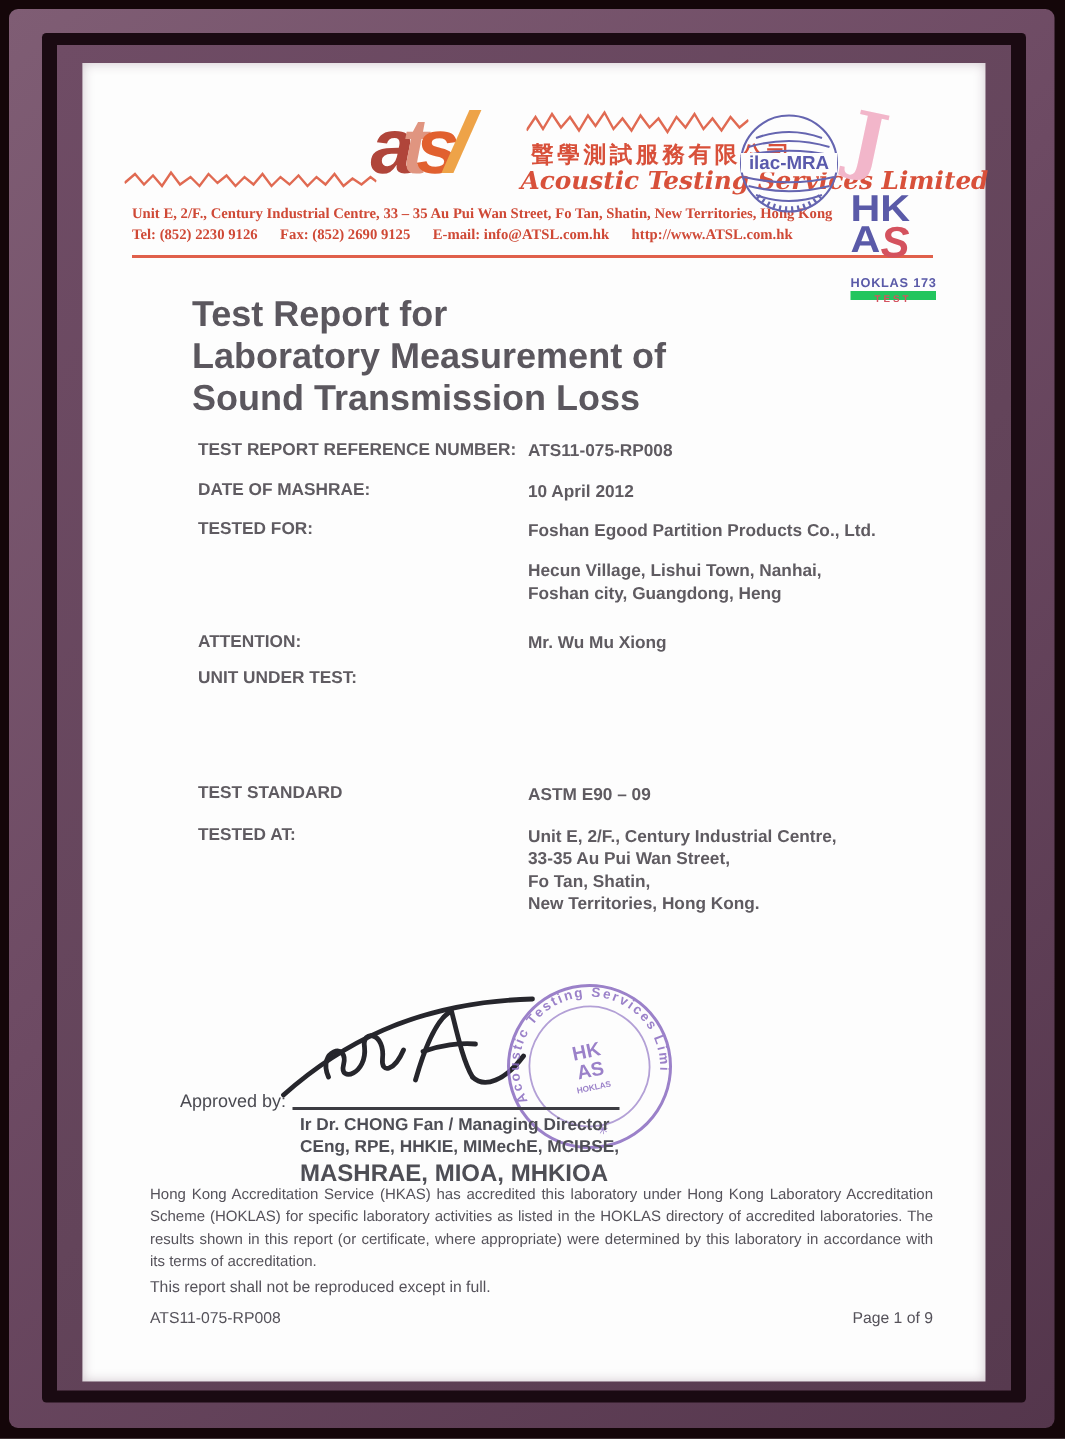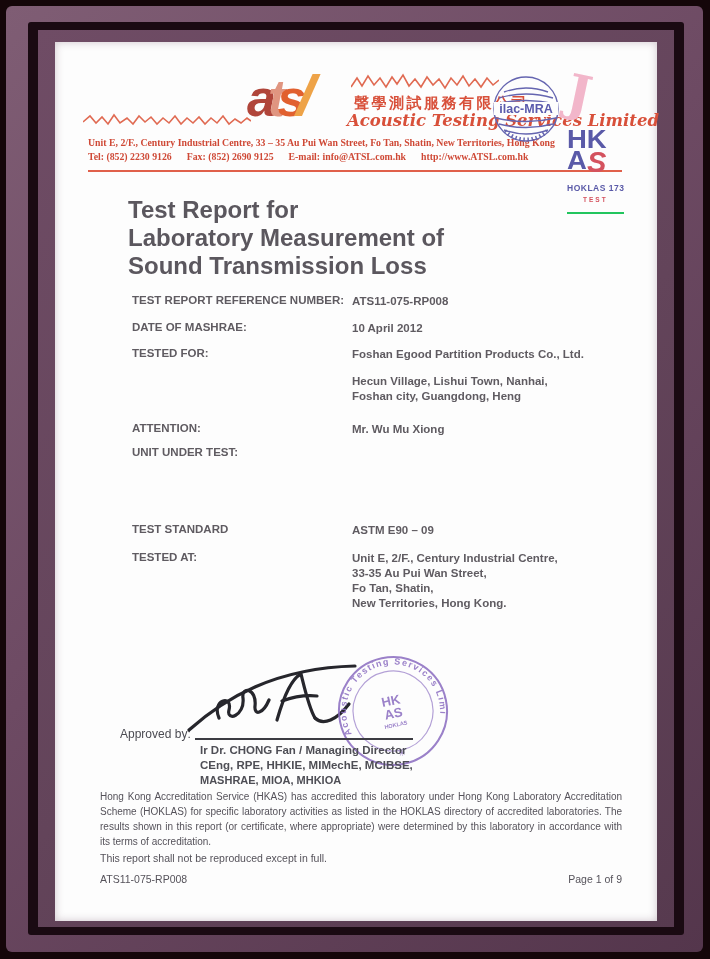--- a/index.html
+++ b/index.html
@@ -35,37 +35,37 @@
   .ilac{left:437px;top:33px;}
   .hkas{left:512px;top:28px;width:80px;height:100px;}
   .hkas div{position:static;}
   .hkas-hk,.hkas-a{font-weight:900;font-size:25px;line-height:21px;color:#5a5aa8;
     transform:scale(1.1,1);transform-origin:left;letter-spacing:0;}
   .hkas-as{display:flex;align-items:flex-start;}
   .hkas-s{font-weight:900;font-style:italic;font-size:29px;line-height:24px;color:#d4525e;margin-left:2px;}
   .hkas-j{position:absolute;left:36px;top:4px;font-family:"DejaVu Serif",serif;font-weight:bold;
     font-size:50px;color:#f2b6ca;transform:rotate(12deg);}
   .hoklas{margin-top:9px;font-size:8.5px;font-weight:bold;color:#5a5aa8;letter-spacing:.5px;}
-  .hoklas span{border-bottom:2px solid #22c55e;padding-bottom:19px;position:static;}
+  .hoklas span{border-bottom:6px solid #22c55e;padding-bottom:1px;position:static;}
   .hoklas-test{font-size:6.5px;font-weight:bold;color:#d4525e;letter-spacing:2px;margin-left:16px;margin-top:3px;}
   
   .title{left:73px;top:154px;font-size:24px;font-weight:bold;color:#5b575e;line-height:28px;}
   .title div{position:static;}
   
   .lbl{left:77px;font-size:11.5px;font-weight:bold;color:#5f5b61;white-space:nowrap;}
   .val{left:297px;width:258px;font-size:11.5px;font-weight:bold;color:#5f5b61;line-height:15px;}
   .val div{position:static;}
   .stretch{text-align:justify;text-align-last:justify;}
   
   .approved-by{left:65px;top:685px;font-size:12px;color:#4b4b52;}
   .sig-svg{left:130px;top:612px;}
   .sig-line{left:140px;top:696px;width:218px;height:2px;background:#3c3c42;}
   .sig-name{left:145px;top:702px;font-size:11.5px;font-weight:bold;color:#4e4e55;white-space:nowrap;}
   .sig-q1{left:145px;top:717px;font-size:11.5px;font-weight:bold;color:#4e4e55;white-space:nowrap;}
-  .sig-q2{left:145px;top:732px;font-size:11px;font-weight:bold;color:#4e4e55;white-space:nowrap;}
+  .sig-q2{left:145px;top:732px;font-size:16px;font-weight:bold;color:#4e4e55;white-space:nowrap;}
   .stamp{left:280px;top:611px;width:116px;height:116px;transform:rotate(-12deg);opacity:.85;}
   
   .accred{left:45px;top:747px;width:522px;font-size:10px;line-height:15px;
     color:#55525a;text-align:justify;}
   .repro{left:45px;top:810px;font-size:10.5px;color:#55525a;}
   .foot-left{left:45px;top:831px;font-size:10.5px;color:#55525a;}
   .foot-right{left:45px;top:831px;width:522px;text-align:right;font-size:10.5px;color:#55525a;}
 </style>
 </head>
 <body>

